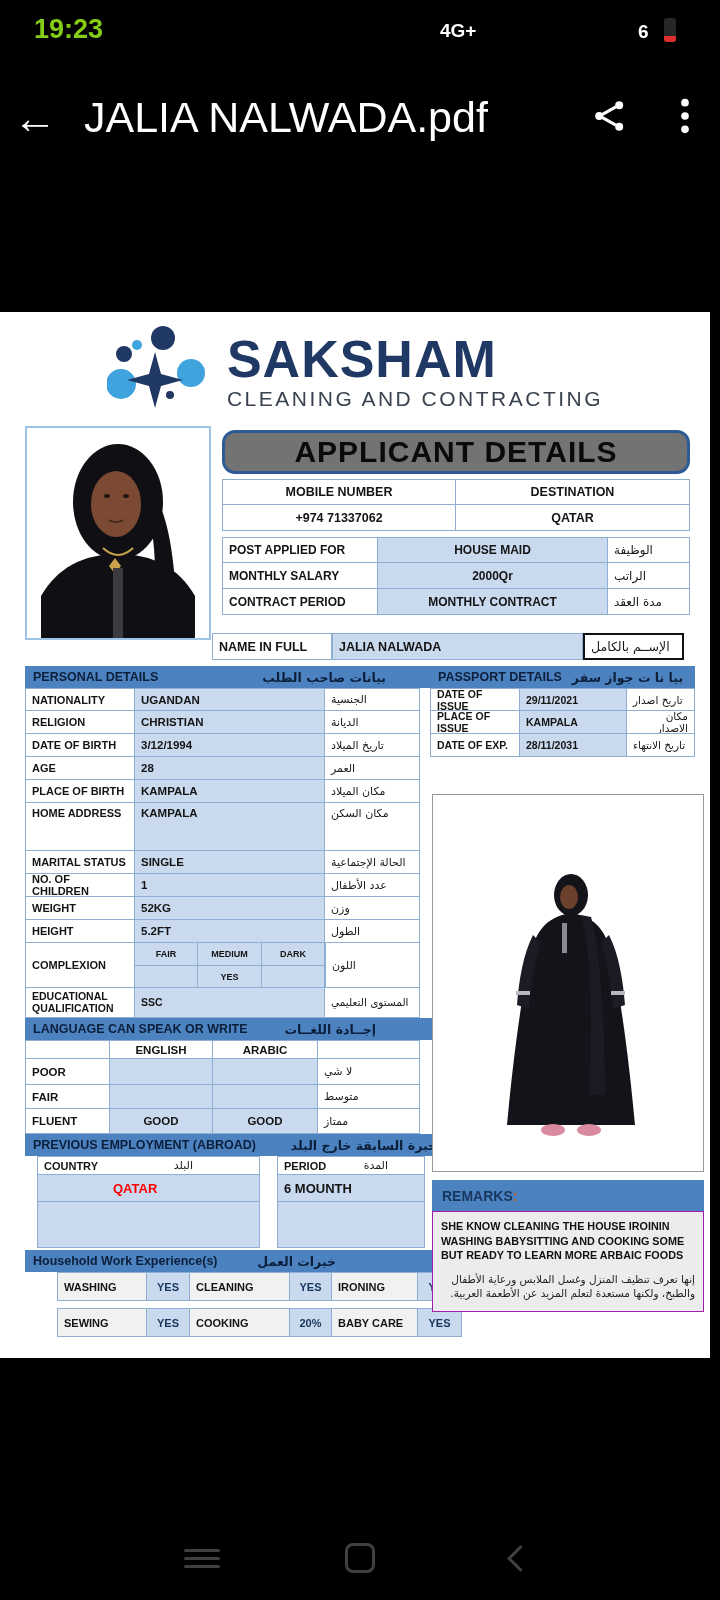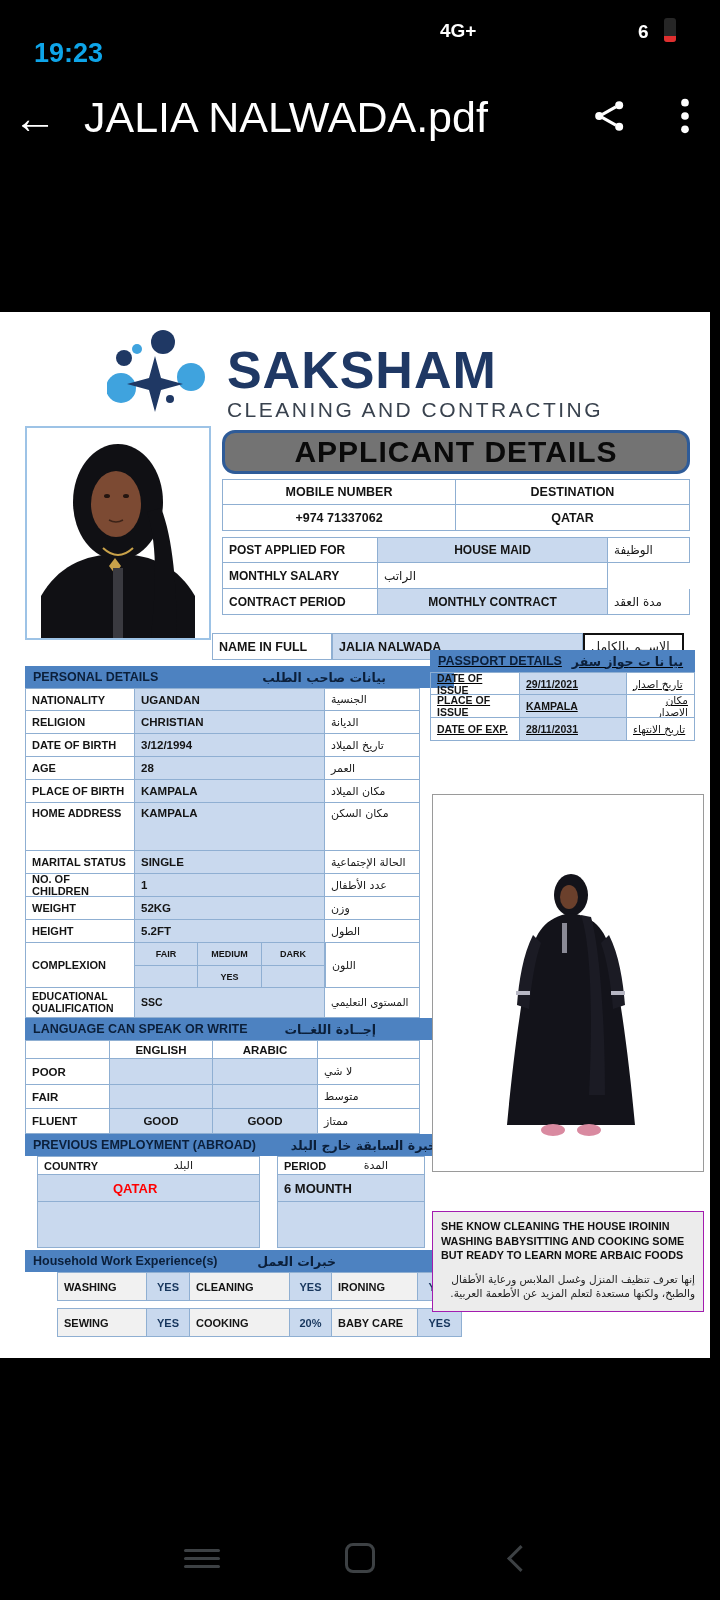--- a/index.html
+++ b/index.html
@@ -1,37 +1,37 @@
 <!DOCTYPE html>
 <html><head>
 <meta charset="utf-8">
 <style>
   html,body{margin:0;padding:0;background:#000;}
   .phone{position:relative;width:720px;height:1600px;background:#000;overflow:hidden;
          font-family:"Liberation Sans",sans-serif;}
   
   .statusbar{position:absolute;top:0;left:0;width:720px;height:55px;}
-  .sb-time{position:absolute;left:34px;top:14px;color:#0ea5e9;font-size:27px;font-weight:700;margin-top:24px;}
+  .sb-time{position:absolute;left:34px;top:14px;color:#84cc16;font-size:27px;font-weight:700;}
   .sb-net{position:absolute;left:440px;top:20px;color:#fff;font-size:19px;font-weight:700;}
   .sb-batt-num{position:absolute;left:638px;top:21px;color:#fff;font-size:19px;font-weight:700;}
   .sb-batt{position:absolute;left:664px;top:18px;width:12px;height:24px;border-radius:3px;
            background:#262626;overflow:hidden;}
   .sb-batt::before{content:"";position:absolute;bottom:0;left:0;width:100%;height:6px;background:#e02f2f;}
   
   .appbar{position:absolute;top:70px;left:0;width:720px;height:95px;display:flex;align-items:center;}
   .ab-back{width:70px;text-align:center;color:#fff;font-size:44px;line-height:95px;cursor:pointer;}
   .ab-title{flex:1;color:#fff;font-size:43px;font-weight:400;white-space:nowrap;overflow:hidden;
             text-overflow:ellipsis;padding-left:14px;}
   .ab-share{width:80px;text-align:center;}
   .ab-menu{width:70px;text-align:center;}
   
   .pdfpage{position:absolute;top:312px;left:0;width:710px;height:1046px;background:#fff;}
   
   .logo-row{position:absolute;top:10px;left:0;width:710px;height:100px;display:flex;
-            align-items:flex-end;justify-content:center;gap:20px;}
+            align-items:center;justify-content:center;gap:20px;}
   .logo-text .l1{font-size:52px;font-weight:800;color:#1f3864;letter-spacing:1px;line-height:1;}
   .logo-text .l2{font-size:21px;font-weight:400;color:#39424e;letter-spacing:2.5px;margin-top:2px;}
   
   .photo-portrait{position:absolute;left:25px;top:114px;width:186px;height:214px;
                   border:2px solid #9dc3e6;background:#fff;box-sizing:border-box;}
   .photo-full{position:absolute;left:432px;top:482px;width:272px;height:378px;
               border:1px solid #9a9a9a;background:#fff;box-sizing:border-box;}
   
   .app-col{position:absolute;left:222px;top:118px;width:468px;}
   .app-hdr{height:44px;background:#737373;border:3px solid #2e5b98;border-radius:13px;
@@ -85,21 +85,21 @@
   .red{color:#f00;}
   
   .hh-hdr{height:32px;font-size:14.5px;justify-content:space-between;margin-top:2px;}
   .hh-hdr .ar{margin-right:110px;}
   .h-row{grid-template-columns:90px 43px 100px 42px:;grid-template-columns:90px 43px 100px 42px 86px 44px;padding-left:32px;}
   .h-row .cell{height:29px;font-size:11px;}
   .h-name{background:#f1f1f1;}
   .h-yes{background:#c9d9ee;justify-content:center;font-size:10px;color:#17365d;}
   .hh-gap{height:7px;}
   
-  .right-col{position:absolute;left:430px;top:338px;width:265px;text-decoration:underline;}
+  .right-col{position:absolute;left:430px;top:354px;width:265px;}
   .right-col .sec-hdr{height:22px;font-size:12.5px;gap:10px;}
   .pp-row{grid-template-columns:90px 107px 68px;}
   .pp-row .cell{height:23px;font-size:10.5px;}
   .pp-row .lab{font-weight:600;}
   
   .remarks-hdr{position:absolute;left:432px;top:868px;width:272px;height:31px;background:#4d82c1;
                display:flex;align-items:center;padding:0 10px;box-sizing:border-box;
                font-size:14px;font-weight:800;color:#17365d;}
   .remarks-hdr .colon{color:#c55a11;font-weight:800;}
   .remarks-body{position:absolute;left:432px;top:899px;width:272px;height:101px;background:#ececec;
@@ -201,20 +201,21 @@
       </div>
 
       <div class="post t-stack">
         <div class="t-row">
           <div class="cell lab">POST APPLIED FOR</div>
           <div class="cell c-blue c-center">HOUSE MAID</div>
           <div class="cell c-ar">الوظيفة</div>
         </div>
         <div class="t-row">
           <div class="cell lab">MONTHLY SALARY</div>
+          <div class="cell c-blue c-center">2000Qr</div>
           <div class="cell c-ar">الراتب</div>
         </div>
         <div class="t-row">
           <div class="cell lab">CONTRACT PERIOD</div>
           <div class="cell c-blue c-center">MONTHLY CONTRACT</div>
           <div class="cell c-ar">مدة العقد</div>
         </div>
       </div>
     </div>
 
@@ -407,20 +408,24 @@
         <path d="M100 140 C90 160 86 185 84 210 L96 214 C98 190 102 165 108 148 Z" fill="#1b1b24"></path>
         <path d="M176 140 C186 160 190 185 192 210 L180 214 C178 190 174 165 168 148 Z" fill="#1b1b24"></path>
         <rect x="83" y="196" width="14" height="4" fill="#b7b7c4"></rect>
         <rect x="178" y="196" width="14" height="4" fill="#b7b7c4"></rect>
         <rect x="129" y="128" width="5" height="30" fill="#8a8a96"></rect>
         <ellipse cx="120" cy="335" rx="12" ry="6" fill="#d98aa0"></ellipse>
         <ellipse cx="156" cy="335" rx="12" ry="6" fill="#d98aa0"></ellipse>
       </svg>
     </div>
 
+    <div class="remarks-hdr">
+      <span>REMARKS</span>
+        <span class="colon">:</span>
+    </div>
     <div class="remarks-body">
       <div class="remarks-en">SHE KNOW CLEANING THE HOUSE IROININ WASHING BABYSITTING AND  COOKING SOME BUT READY TO LEARN MORE ARBAIC FOODS</div>
       <div class="remarks-ar">إنها تعرف تنظيف المنزل وغسل الملابس ورعاية الأطفال والطبخ، ولكنها مستعدة لتعلم المزيد عن الأطعمة العربية.</div>
     </div>
 
   </div>
 
   <div class="navbar">
     <div class="nv nv-recents">
       <div class="ic-lines">

